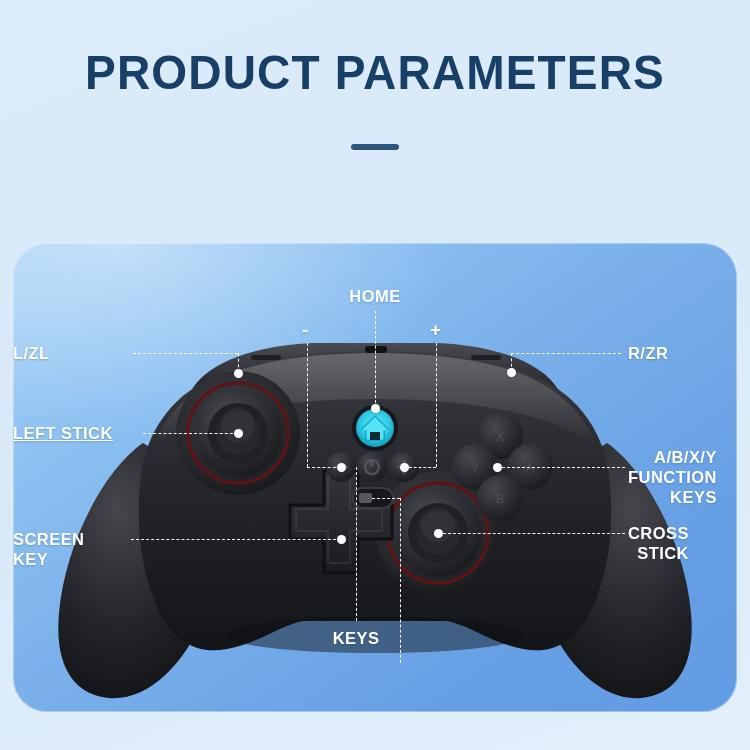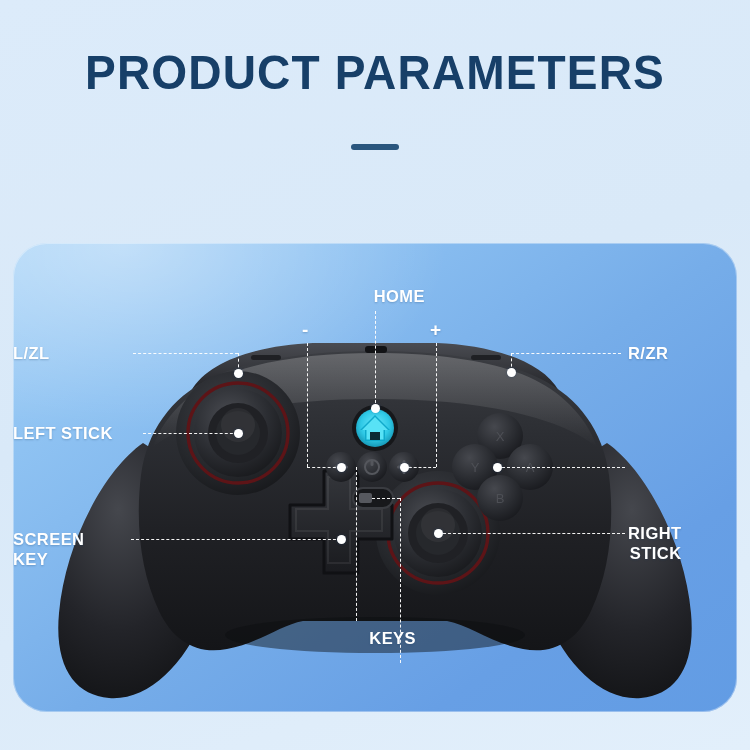--- a/index.html
+++ b/index.html
@@ -53,21 +53,21 @@
     color:#ffffff;
     font-size:16.5px;
     font-weight:bold;
     letter-spacing:.45px;
     line-height:20px;
     white-space:pre-line;
     text-shadow:0 1px 2px rgba(20,60,105,.28);
   }
   .callout.r{}
   .callout.l{text-align:right;}
-  .callout.c{text-align:right;}
+  .callout.c{text-align:center;}
   .sym{
     position:absolute;color:#fff;font-size:19px;font-weight:bold;line-height:1;
     text-shadow:0 1px 2px rgba(20,60,105,.28);
   }
 
   
   .lead-h{
     position:absolute;height:0;border-top:1.6px dashed #ffffff;opacity:.95;
   }
   .lead-v{
@@ -260,33 +260,36 @@
     <div class="dot" style="left:421px;top:286px;"></div>
 
     <div class="lead-h" style="left:343px;top:224px;width:1px;"></div>
     <div class="lead-v" style="left:343px;top:224px;height:154px;"></div>
 
     <div class="lead-h" style="left:359px;top:255px;width:28px;"></div>
     <div class="lead-v" style="left:387px;top:255px;height:165px;"></div>
 
     <div class="callout r" style="left:0;width:112px;top:100px;">L/ZL</div>
 
-    <div class="callout r" style="left:0;width:122px;top:180px;">LEFT STICK</div>
+    <div class="callout r" style="left:0;width:122px;top:180px;text-decoration:underline;">LEFT STICK</div>
 
     <div class="callout r" style="left:0;width:110px;top:286px;">SCREEN KEY</div>
 
     <div class="callout c" style="left:312px;width:100px;top:43px;">HOME</div>
 
     <div class="sym" style="left:289px;top:77px;">-</div>
 
     <div class="sym" style="left:417px;top:77px;">+</div>
 
     <div class="callout l" style="left:615px;top:100px;">R/ZR</div>
 
-
-    <div class="callout l" style="left:615px;top:280px;">RIGHT
+    <div class="callout l" style="left:615px;top:204px;">A/B/X/Y
+FUNCTION
+KEYS</div>
+
+    <div class="callout l" style="left:615px;top:280px;">CROSS
 STICK</div>
 
     <div class="callout c" style="left:283px;width:120px;top:385px;">KEYS</div>
 
 
   </div>
 </div>
 
 </body></html>

